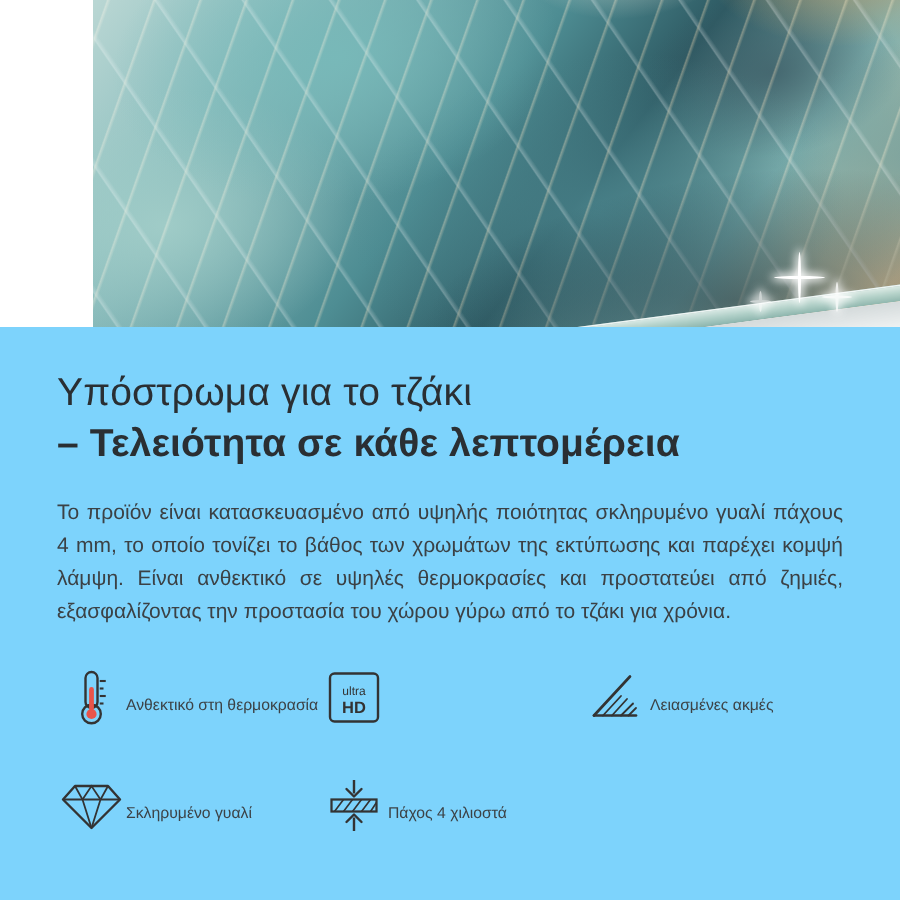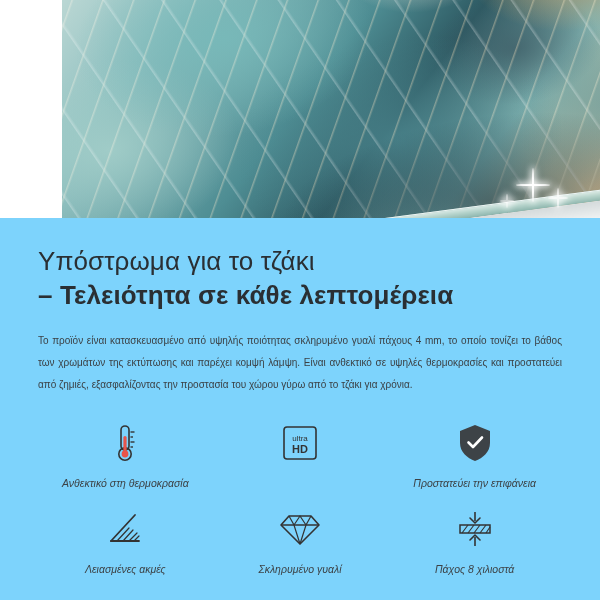--- a/index.html
+++ b/index.html
@@ -91,50 +91,48 @@
     color: #2a2f33;
     font-size: 26px;
     line-height: 34px;
     font-weight: 400;
     letter-spacing: .1px;
   }
   .headline .line2 { display: block; font-weight: bold; }
   .body-copy {
     margin-top: 18px;
     color: #3b4145;
-    font-size: 10px;
+    font-size: 14px;
     line-height: 22px;
     max-width: 530px;
     text-align: justify;
   }
 
   
   .features {
     margin-top: 24px;
     display: grid;
     grid-template-columns: repeat(3, 1fr);
     row-gap: 16px;
   }
   .feature {
     display: flex;
-    flex-direction: column;
     align-items: center;
     text-align: center;
   }
   .feature .ic {
     width: 46px; height: 46px;
     display: flex; align-items: center; justify-content: center;
     margin-bottom: 10px;
   }
   .feature .cap {
     font-size: 10.5px;
     color: #3c4246;
     line-height: 14px;
     max-width: 160px;
-    font-style: italic;
   }
   svg { display: block; }
 </style>
 </head>
 <body>
 
 <div class="page">
 
   <div class="hero">
     <div class="hero-inner">
@@ -177,29 +175,20 @@
       <div class="feature">
         <span class="ic">
           <svg width="40" height="40" viewBox="0 0 40 40">
             <rect x="4" y="4" width="32" height="32" rx="3" fill="none" stroke="#333" stroke-width="1.6"></rect>
             <text x="20" y="18" text-anchor="middle" font-family="Liberation Sans, sans-serif" font-size="8" fill="#333">ultra</text>
             <text x="20" y="30" text-anchor="middle" font-family="Liberation Sans, sans-serif" font-size="11" font-weight="bold" fill="#333">HD</text>
           </svg>
         </span>
       </div>
 
-      <div class="feature">
-        <span class="ic">
-          <svg width="38" height="42" viewBox="0 0 38 42">
-            <path d="M19 3 L34 9 V21 C34 30 27 36 19 39 C11 36 4 30 4 21 V9 Z" fill="#3d4347"></path>
-            <path d="M12.5 20.5 L17 25 L26 15.5" fill="none" stroke="#ffffff" stroke-width="2.6" stroke-linecap="round" stroke-linejoin="round"></path>
-          </svg>
-        </span>
-        <span class="cap">Προστατεύει την επιφάνεια</span>
-      </div>
 
       <div class="feature">
         <span class="ic">
           <svg width="40" height="36" viewBox="0 0 40 36">
             <path d="M6 30 L30 4" stroke="#333" stroke-width="1.8" stroke-linecap="round"></path>
             <path d="M6 30 L34 30" stroke="#333" stroke-width="1.8" stroke-linecap="round"></path>
             <path d="M12 30 L24 17" stroke="#333" stroke-width="1.2" stroke-linecap="round"></path>
             <path d="M18 30 L28 19" stroke="#333" stroke-width="1.2" stroke-linecap="round"></path>
             <path d="M24 30 L32 22" stroke="#333" stroke-width="1.2" stroke-linecap="round"></path>
             <path d="M29 30 L34 25" stroke="#333" stroke-width="1.2" stroke-linecap="round"></path>
@@ -225,18 +214,18 @@
         <span class="ic">
           <svg width="42" height="40" viewBox="0 0 42 40">
             <path d="M21 3 V12" stroke="#333" stroke-width="1.6"></path>
             <path d="M16 9 L21 14 L26 9" fill="none" stroke="#333" stroke-width="1.6" stroke-linecap="round" stroke-linejoin="round"></path>
             <rect x="6" y="16" width="30" height="8" fill="none" stroke="#333" stroke-width="1.5"></rect>
             <path d="M8 24 L14 16 M14 24 L20 16 M20 24 L26 16 M26 24 L32 16 M32 24 L36 18" stroke="#333" stroke-width="1.1"></path>
             <path d="M21 37 V28" stroke="#333" stroke-width="1.6"></path>
             <path d="M16 31 L21 26 L26 31" fill="none" stroke="#333" stroke-width="1.6" stroke-linecap="round" stroke-linejoin="round"></path>
           </svg>
         </span>
-        <span class="cap">Πάχος 8 χιλιοστά</span>
+        <span class="cap">Πάχος 4 χιλιοστά</span>
       </div>
 
     </div>
   </div>
 </div>
 
 </body></html>

